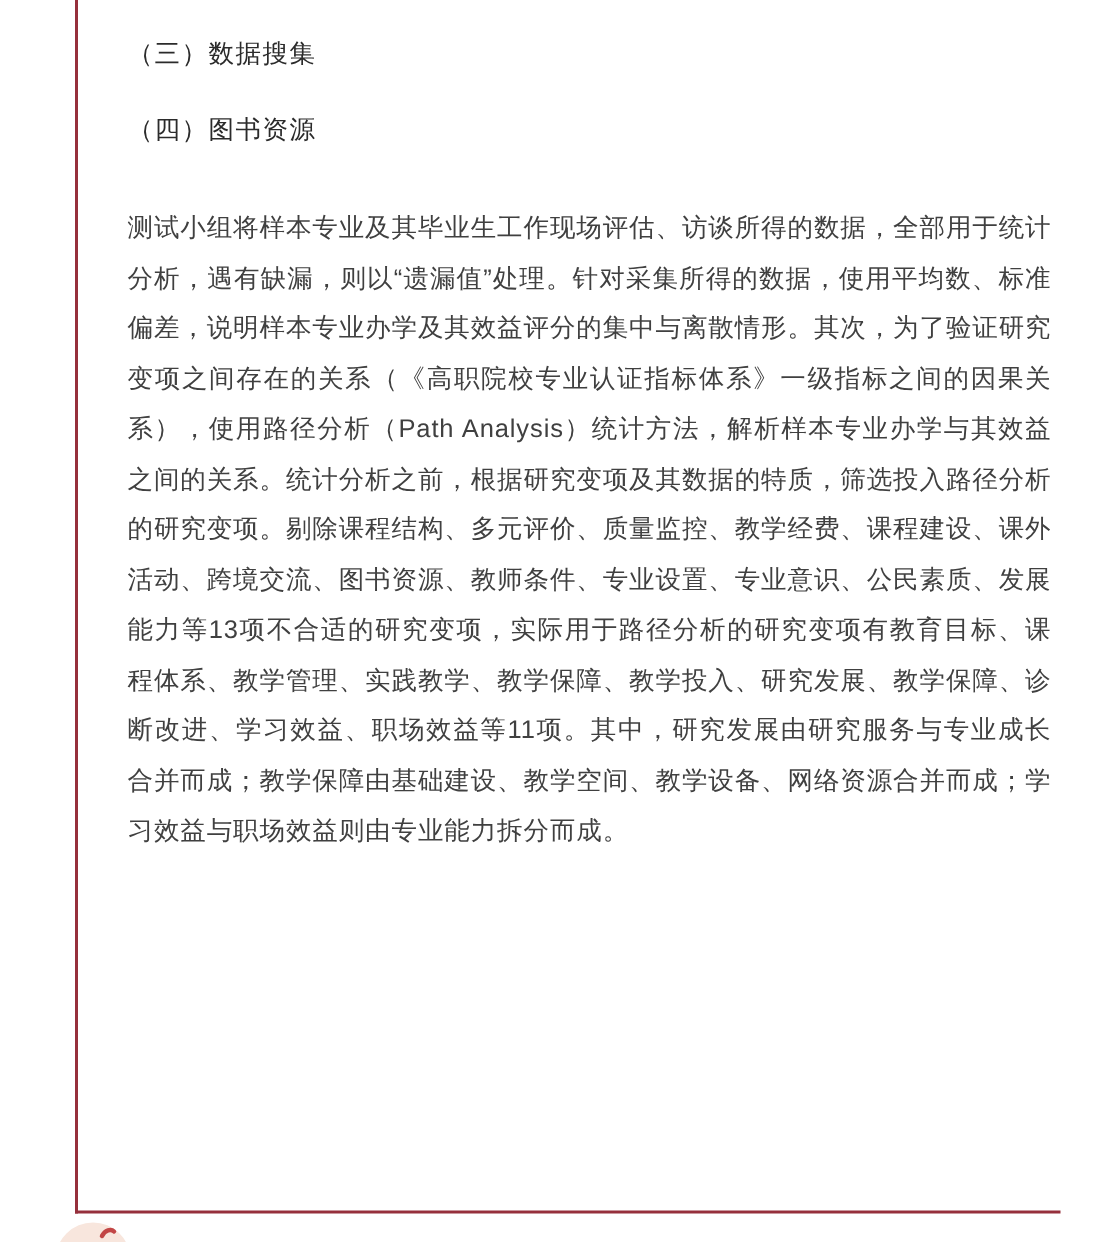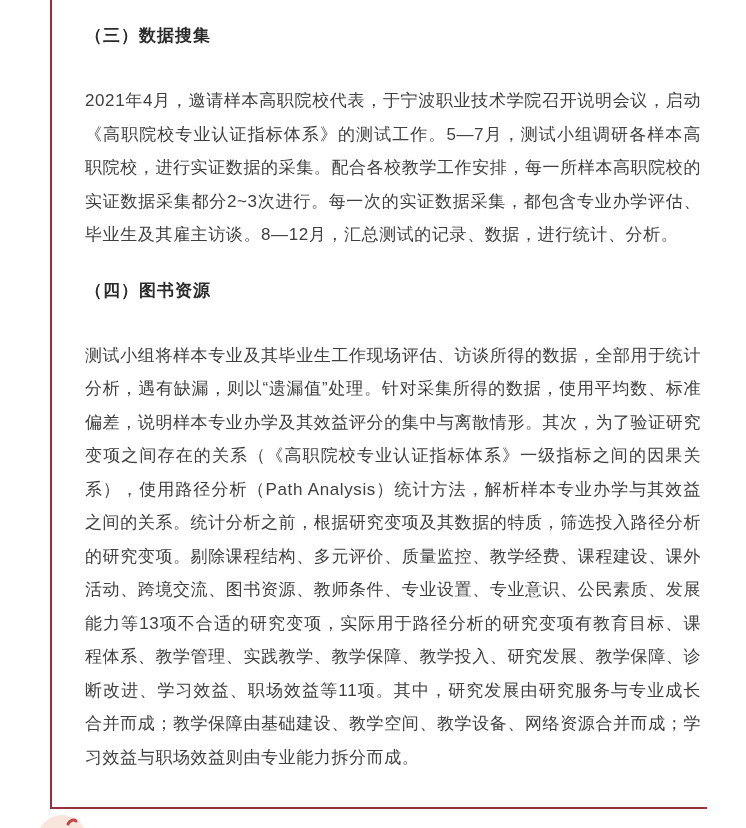--- a/index.html
+++ b/index.html
@@ -25,21 +25,21 @@
     border-left: 2px solid var(--accent, #96303c);
     border-bottom: 2px solid var(--accent, #96303c);
     background: #ffffff;
   }
   .article-content {
     padding: 26px 6px 0 33px;
   }
   .section-heading {
     margin: 0;
     font-size: 17px;
-    font-weight: bold;
+    font-weight: normal;
     color: var(--heading, #2b2b2b);
     letter-spacing: 1px;
     line-height: 24px;
   }
   .section-heading.second {
     margin-top: 27px;
   }
   .body-para {
     margin: 36px 0 0 0;
     font-size: 17px;
@@ -58,21 +58,20 @@
   }
 </style>
 </head>
 <body style="--accent: #96303c; --heading: #2b2b2b; --body: #404040;">
 
 <div class="article-frame">
   <div class="article-content">
 
     <h2 class="section-heading">（三）数据搜集</h2>
 
-    <p class="body-para">2021年4月，邀请样本高职院校代表，于宁波职业技术学院召开说明会议，启动《高职院校专业认证指标体系》的测试工作。5—7月，测试小组调研各样本高职院校，进行实证数据的采集。配合各校教学工作安排，每一所样本高职院校的实证数据采集都分2~3次进行。每一次的实证数据采集，都包含专业办学评估、毕业生及其雇主访谈。8—12月，汇总测试的记录、数据，进行统计、分析。</p>
 
     <h2 class="section-heading second">（四）图书资源</h2>
 
     <p class="body-para">测试小组将样本专业及其毕业生工作现场评估、访谈所得的数据，全部用于统计分析，遇有缺漏，则以“遗漏值”处理。针对采集所得的数据，使用平均数、标准偏差，说明样本专业办学及其效益评分的集中与离散情形。其次，为了验证研究变项之间存在的关系（《高职院校专业认证指标体系》一级指标之间的因果关系），使用路径分析（Path Analysis）统计方法，解析样本专业办学与其效益之间的关系。统计分析之前，根据研究变项及其数据的特质，筛选投入路径分析的研究变项。剔除课程结构、多元评价、质量监控、教学经费、课程建设、课外活动、跨境交流、图书资源、教师条件、专业设置、专业意识、公民素质、发展能力等13项不合适的研究变项，实际用于路径分析的研究变项有教育目标、课程体系、教学管理、实践教学、教学保障、教学投入、研究发展、教学保障、诊断改进、学习效益、职场效益等11项。其中，研究发展由研究服务与专业成长合并而成；教学保障由基础建设、教学空间、教学设备、网络资源合并而成；学习效益与职场效益则由专业能力拆分而成。</p>
 
   </div>
 </div>
 
 <div class="partial-sticker">
   <svg width="52" height="52" viewBox="0 0 52 52" aria-hidden="true">

